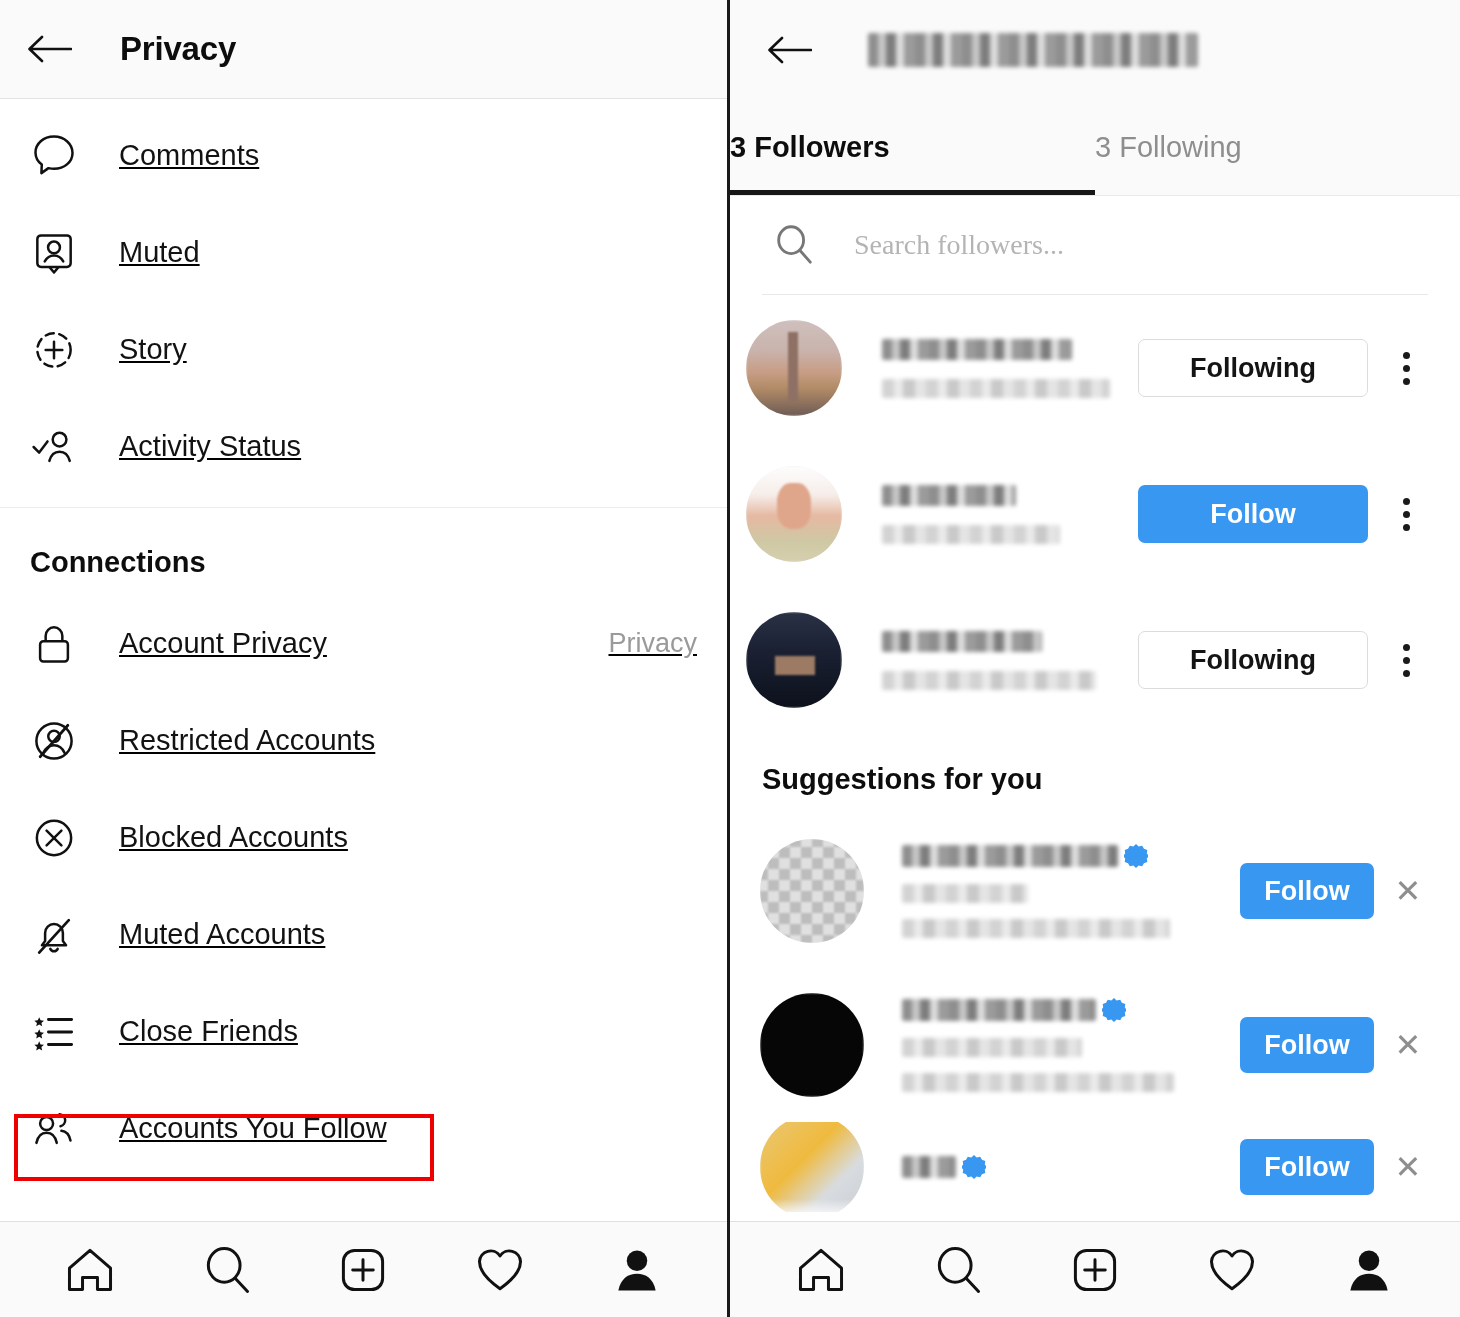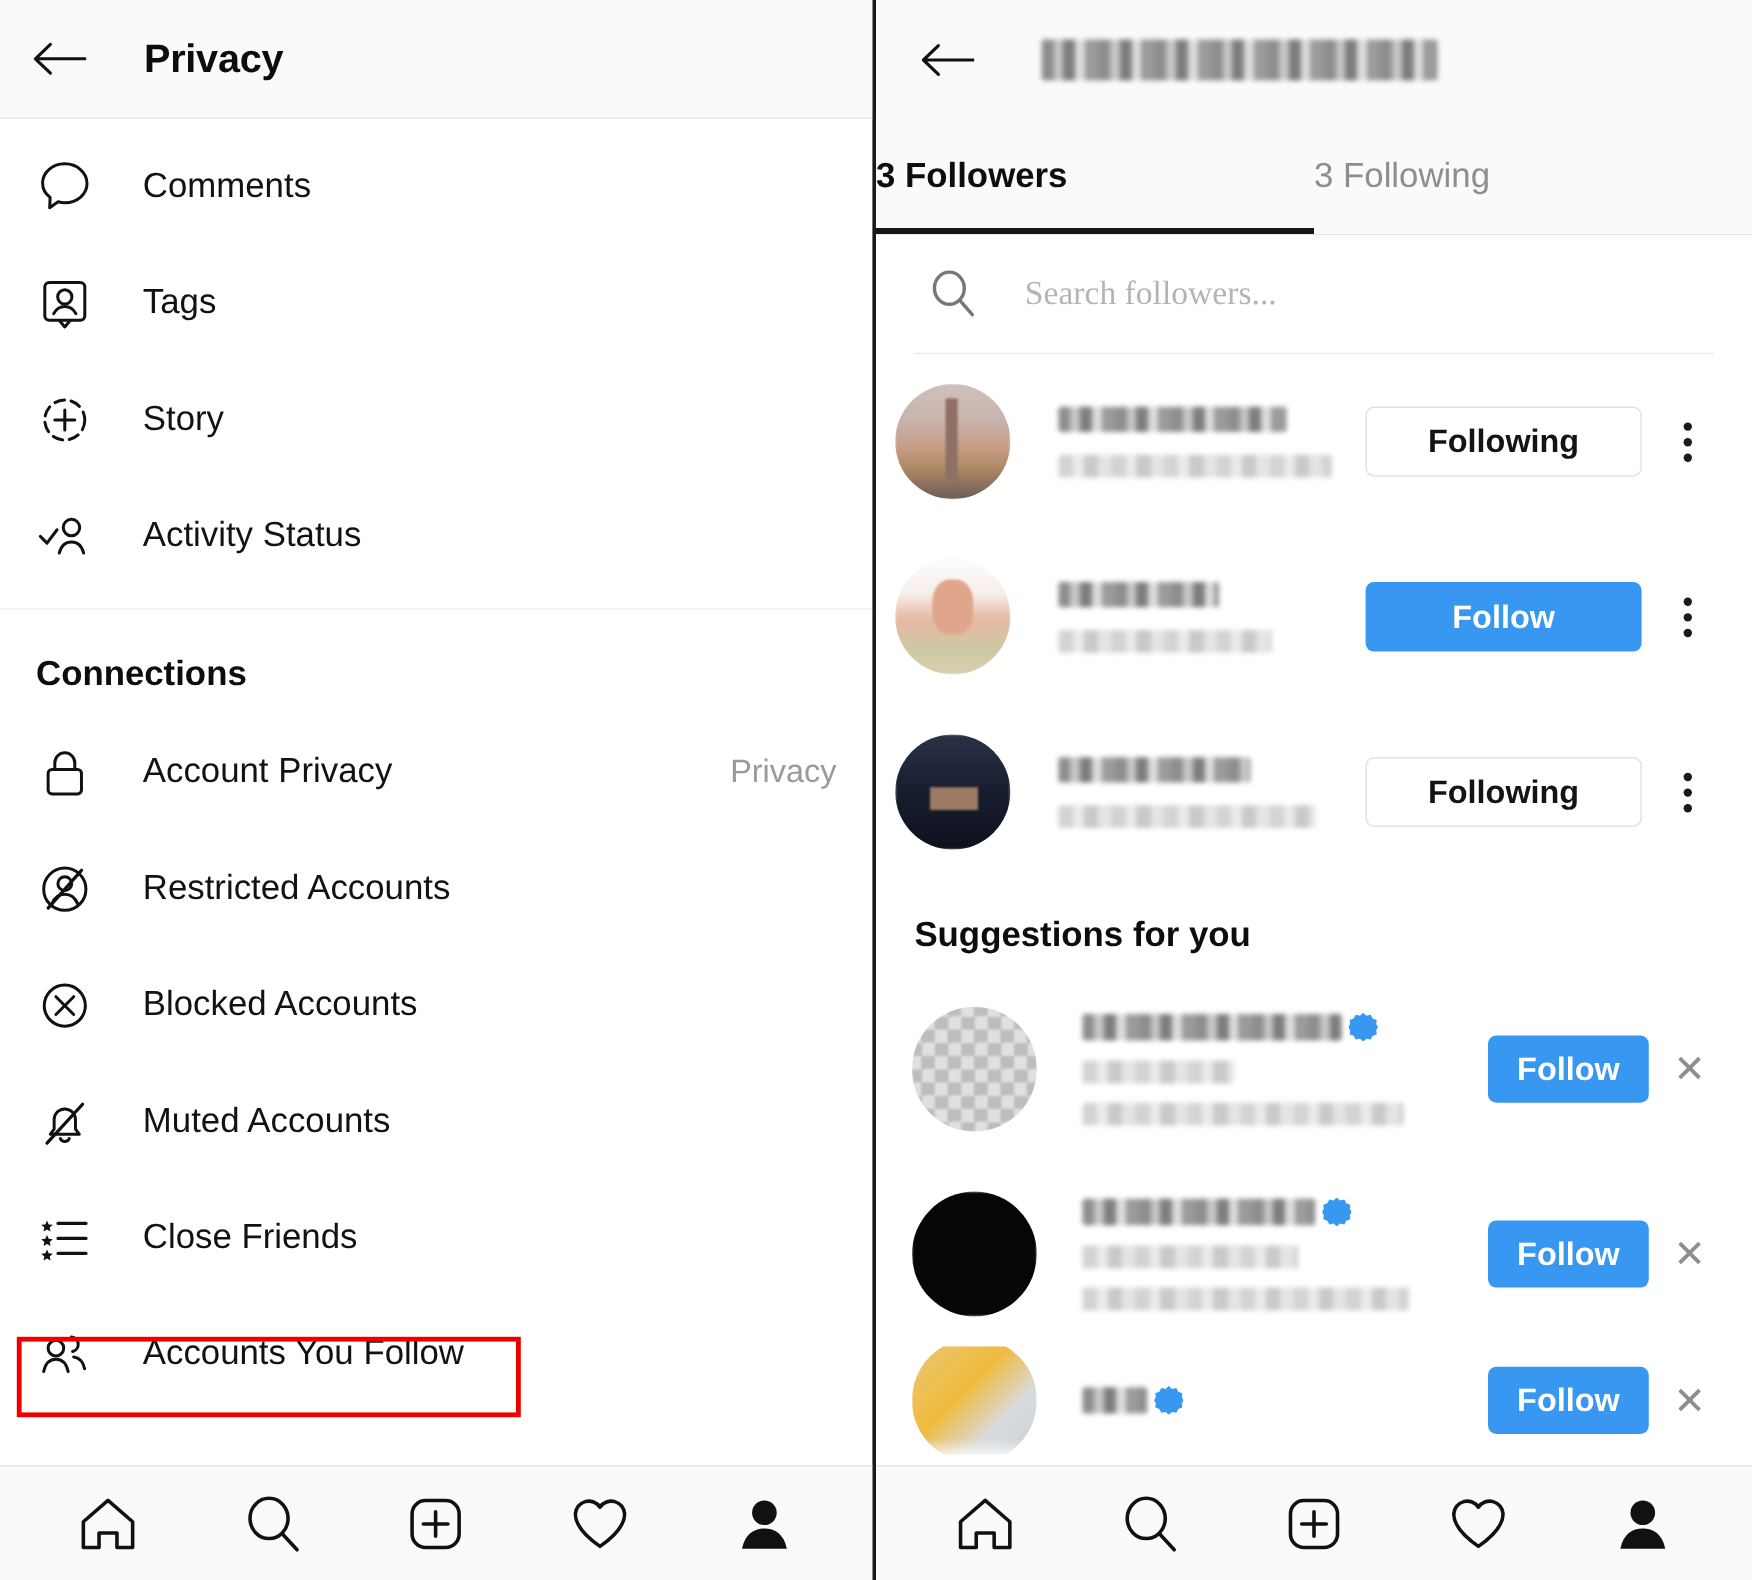--- a/index.html
+++ b/index.html
@@ -23,21 +23,21 @@
   }
   .back-arrow { width: 46px; height: 30px; flex: none; }
   .l-title {
     margin-left: 48px; font-size: 33px; font-weight: 700;
     color: #0d0d0d; letter-spacing: -0.2px;
   }
 
   .l-list { padding-top: 8px; }
   .l-row {
     height: 97px; display: flex; align-items: center;
-    padding-left: 27px; padding-right: 30px;
+    padding-left: 27px; padding-right: 30px; text-decoration: underline;
   }
   .l-ico { width: 54px; height: 54px; flex: none; display: flex; align-items: center; justify-content: center; }
   .l-label {
     margin-left: 38px; font-size: 29px; color: #121212; font-weight: 400;
     white-space: nowrap;
   }
   .l-value { margin-left: auto; font-size: 27px; color: #9a9a9a; }
 
   .l-sep { height: 1px; background: #ededed; margin: 12px 0 0 0; }
   .l-section-title {
@@ -238,21 +238,21 @@
 
       <div class="l-row">
         <span class="l-ico">
           <svg viewBox="0 0 54 54" width="50" height="50">
             <rect x="9" y="8" width="36" height="34" rx="4" fill="none" stroke="#111" stroke-width="2.7"></rect>
             <circle cx="27" cy="21" r="6.4" fill="none" stroke="#111" stroke-width="2.7"></circle>
             <path d="M17 36 c2.5 -4.6 7 -6.4 10 -6.4 s7.5 1.8 10 6.4" fill="none" stroke="#111" stroke-width="2.7" stroke-linecap="round"></path>
             <path d="M22 42 l5 6 5 -6" fill="none" stroke="#111" stroke-width="2.7" stroke-linejoin="round"></path>
           </svg>
         </span>
-        <span class="l-label">Tags</span>
+        <span class="l-label">Muted</span>
       </div>
 
       <div class="l-row">
         <span class="l-ico">
           <svg viewBox="0 0 54 54" width="50" height="50">
             <circle cx="27" cy="27" r="18" fill="none" stroke="#111" stroke-width="2.7" stroke-dasharray="9 6" stroke-linecap="round"></circle>
             <path d="M27 18 V36 M18 27 H36" fill="none" stroke="#111" stroke-width="2.7" stroke-linecap="round"></path>
           </svg>
         </span>
         <span class="l-label">Story</span>

